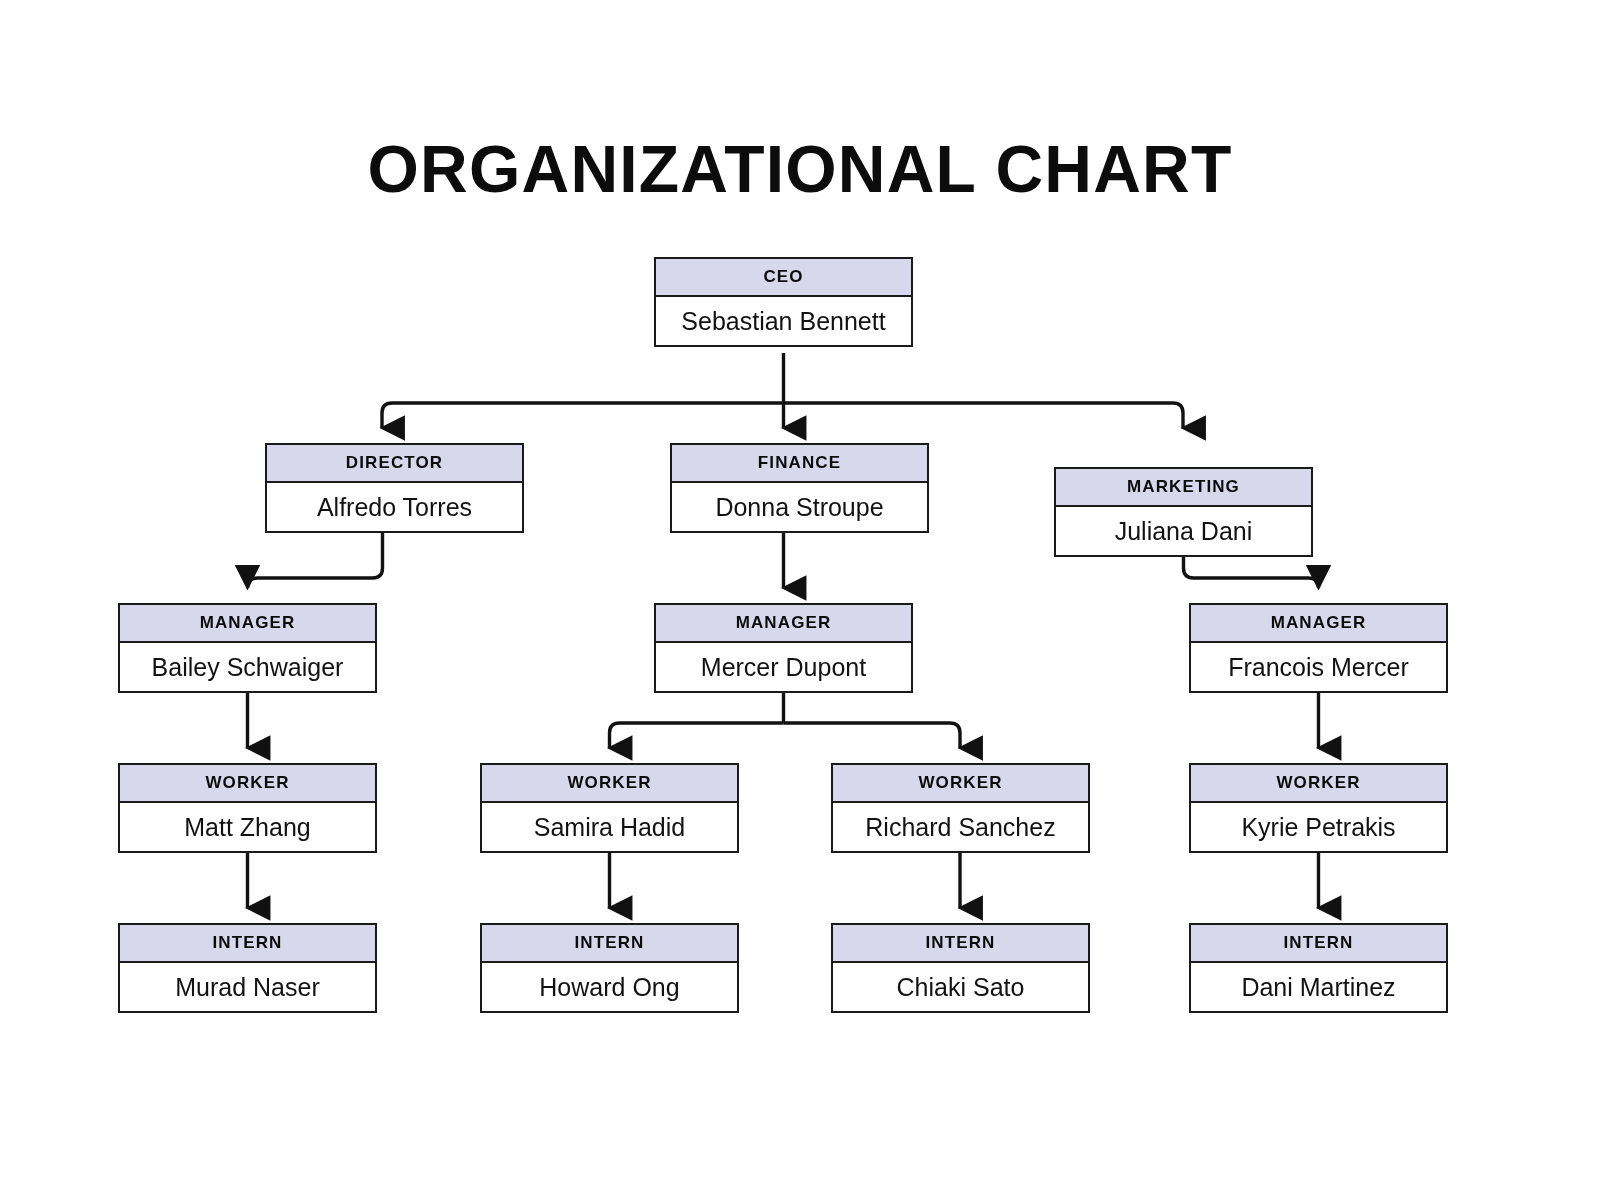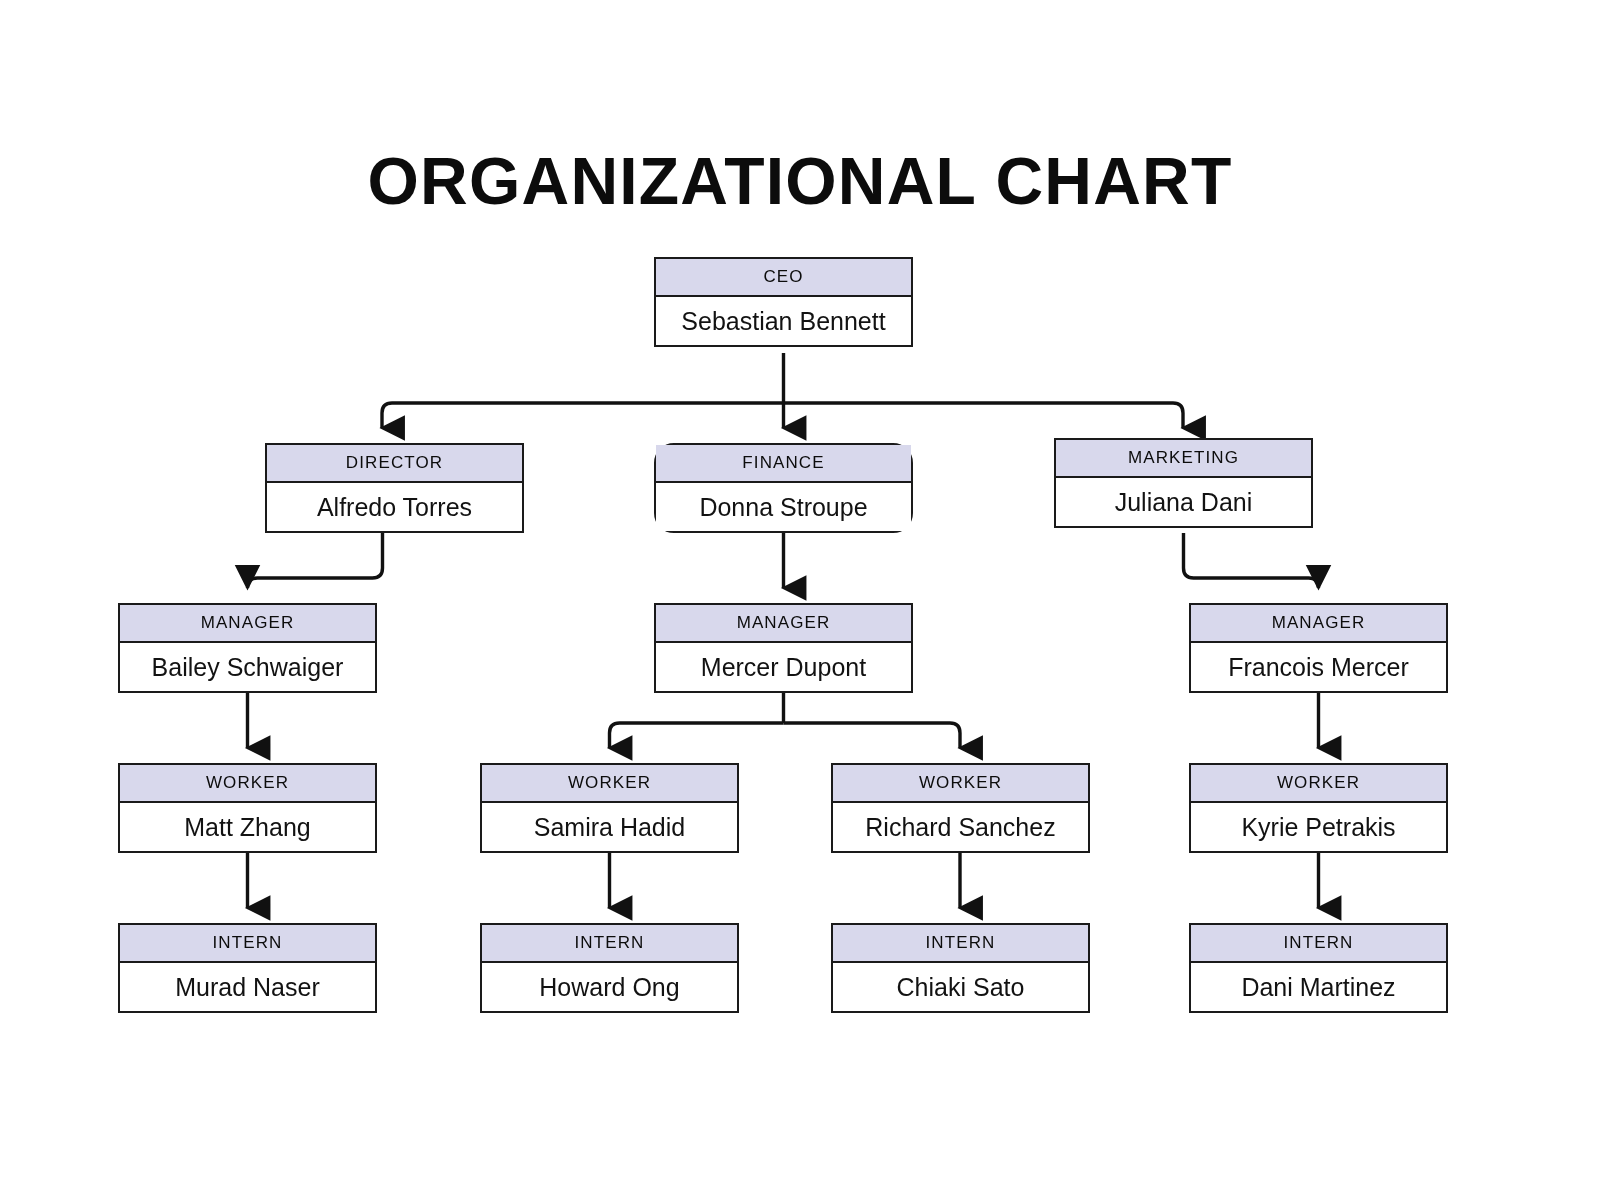--- a/index.html
+++ b/index.html
@@ -28,21 +28,20 @@
     top: 131px;
     width: 1600px;
     text-align: center;
     font-size: 66px;
     font-weight: 700;
     letter-spacing: 1.2px;
     line-height: 76px;
     color: #0c0c0c;
     white-space: nowrap;
     font-family: "Liberation Sans", sans-serif;
-    margin-top: 12px;
   }
 
   
   #connectors {
     position: absolute;
     left: 0;
     top: 0;
     width: 1600px;
     height: 1200px;
     pointer-events: none;
@@ -59,21 +58,21 @@
   }
   .node-header {
     box-sizing: border-box;
     height: 38px;
     background: #d8d8ec;
     border-bottom: 2px solid #1a1a1a;
     display: flex;
     align-items: center;
     justify-content: center;
     font-size: 17px;
-    font-weight: 400;
+    font-weight: 700;
     letter-spacing: 1.1px;
     color: #0c0c0c;
     text-transform: uppercase;
     white-space: nowrap;
   }
   .node-body {
     box-sizing: border-box;
     height: 48px;
     display: flex;
     align-items: center;
@@ -132,26 +131,26 @@
   <div class="node" style="left:654px; top:257px;">
     <div class="node-header">CEO</div>
     <div class="node-body">Sebastian Bennett</div>
   </div>
 
   <div class="node" style="left:253px; top:443px;margin-left:12px;">
     <div class="node-header">DIRECTOR</div>
     <div class="node-body">Alfredo Torres</div>
   </div>
 
-  <div class="node" style="left:654px; top:443px;border-radius:20px;">
+  <div class="node" style="left:670px; top:443px;">
     <div class="node-header">FINANCE</div>
     <div class="node-body">Donna Stroupe</div>
   </div>
 
-  <div class="node" style="left:1054px; top:438px;">
+  <div class="node" style="left:1054px; top:467px;">
     <div class="node-header">MARKETING</div>
     <div class="node-body">Juliana Dani</div>
   </div>
 
   <div class="node" style="left:118px; top:603px;">
     <div class="node-header">MANAGER</div>
     <div class="node-body">Bailey Schwaiger</div>
   </div>
 
   <div class="node" style="left:654px; top:603px;">

